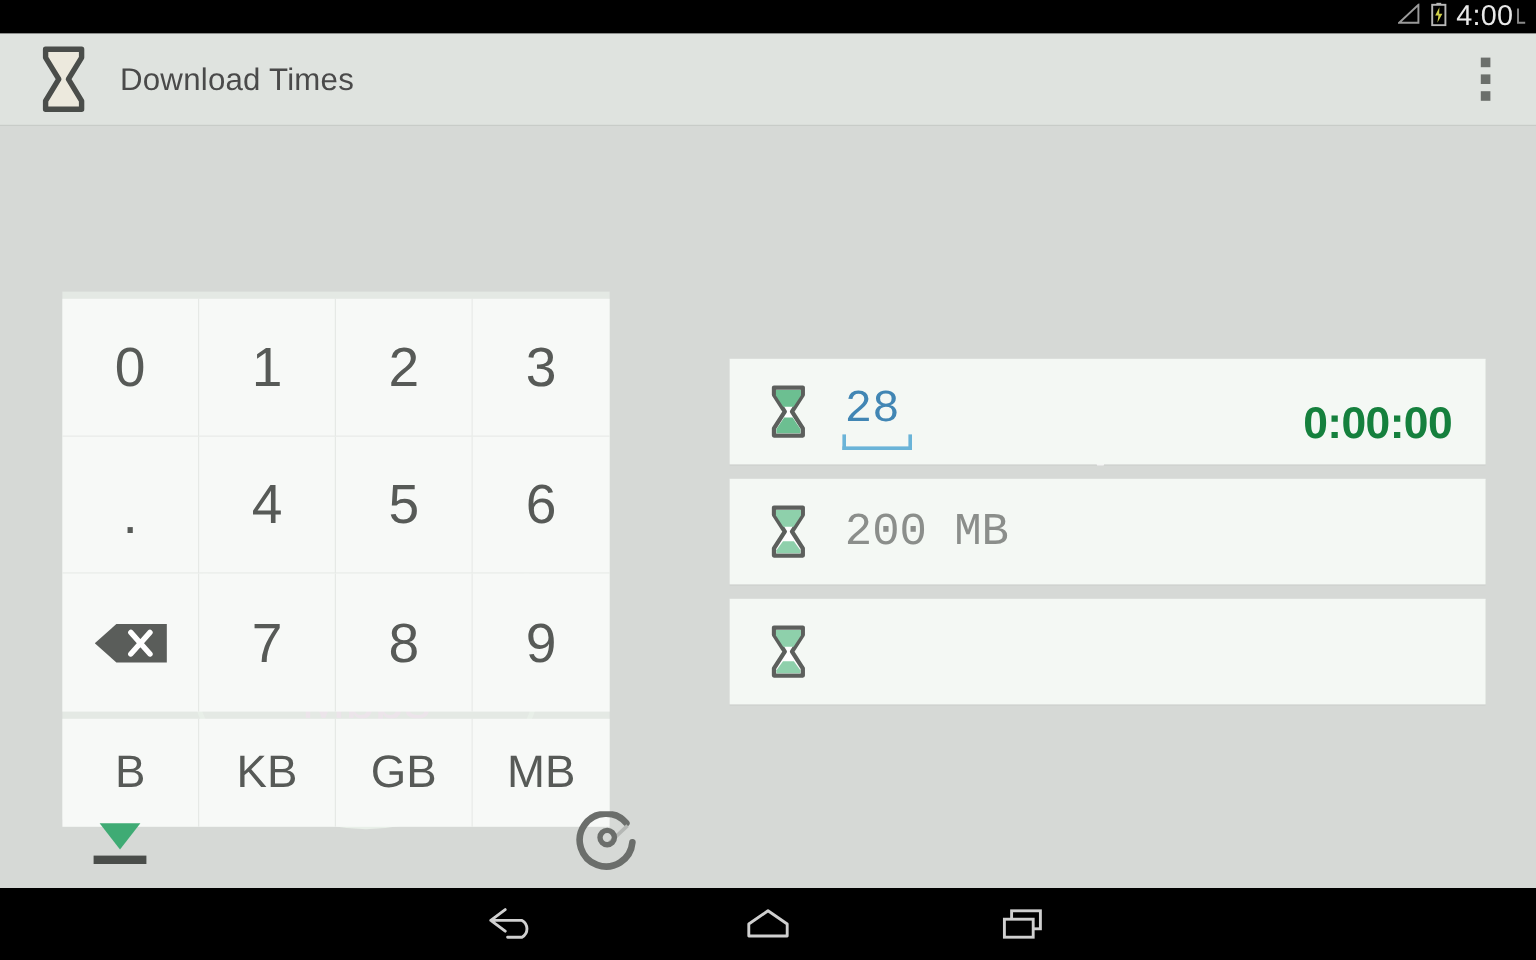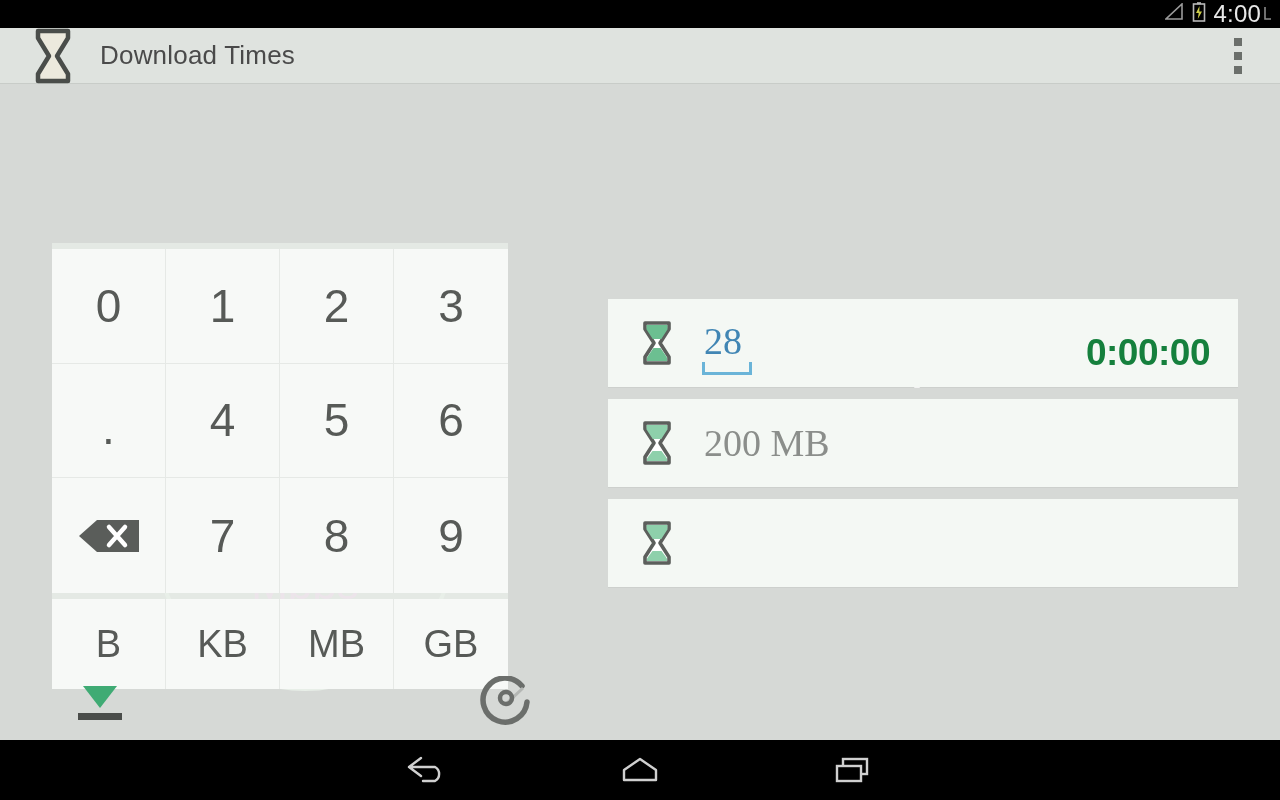--- a/index.html
+++ b/index.html
@@ -20,21 +20,21 @@
   #status-clock{
     color:#e8e8e8; font-size:24px; letter-spacing:.2px;
     font-family:"Liberation Sans", sans-serif;
   }
   #status-notch{
     width:11px; height:18px; margin-left:2px; position:relative; overflow:hidden;
   }
 
   
   #app-bar{
-    position:absolute; left:0; top:28px; width:1280px; height:56px;
+    position:absolute; left:0; top:28px; width:1280px; height:77px;
     background:#dfe3df; border-bottom:1px solid #c8ccc8;
     display:flex; align-items:center;
   }
   #app-icon{ margin-left:28px; width:50px; height:58px; }
   #app-title{
     margin-left:22px; font-size:26px; color:#4a4a4a;
     font-family:"Liberation Sans", sans-serif; letter-spacing:.2px;
   }
   #overflow-menu{
     margin-left:auto; margin-right:22px; width:40px; height:50px;
@@ -129,21 +129,21 @@
   }
   .result-row{
     height:88px; background:#f4f8f4;
     margin-bottom:12px; display:flex; align-items:center;
     padding:0 28px 0 30px; cursor:pointer;
     box-shadow:0 1px 0 rgba(0,0,0,0.04);
   }
   .row-icon{ width:38px; height:46px; flex:none; }
   .row-label{
     margin-left:28px; font-size:38px; color:#8b8e8b; font-weight:300;
-    font-family:Liberation Serif, serif;
+    font-family:Liberation Mono, monospace;
   }
   .row-label.editing{
     color:#4186b4; position:relative; padding-bottom:4px;
   }
   .row-label.editing:after{
     content:""; position:absolute; left:-2px; right:-10px; bottom:-8px;
     height:10px; border:3px solid #6ab4d8; border-top:none;
   }
   .row-time{
     margin-left:auto; font-size:37px; font-weight:bold; color:#15803d;
@@ -223,22 +223,22 @@
         </svg>
       </div>
       <div class="key">7</div>
       <div class="key">8</div>
       <div class="key">9</div>
     </div>
 
     <div id="unit-grid">
       <div class="key">B</div>
       <div class="key">KB</div>
+      <div class="key">GB</div>
       <div class="key">MB</div>
-      <div class="key">GB</div>
     </div>
 
     <div class="action-btn" id="action-download">
       <span>
         <svg width="58" height="40" viewBox="0 0 58 40">
           <polygon points="12,2 46,2 29,24" fill="#3fab74"></polygon>
           <rect x="7" y="29" width="44" height="7" fill="#4a4d4a"></rect>
         </svg>
       </span>
       <span class="action-label">Download</span>

